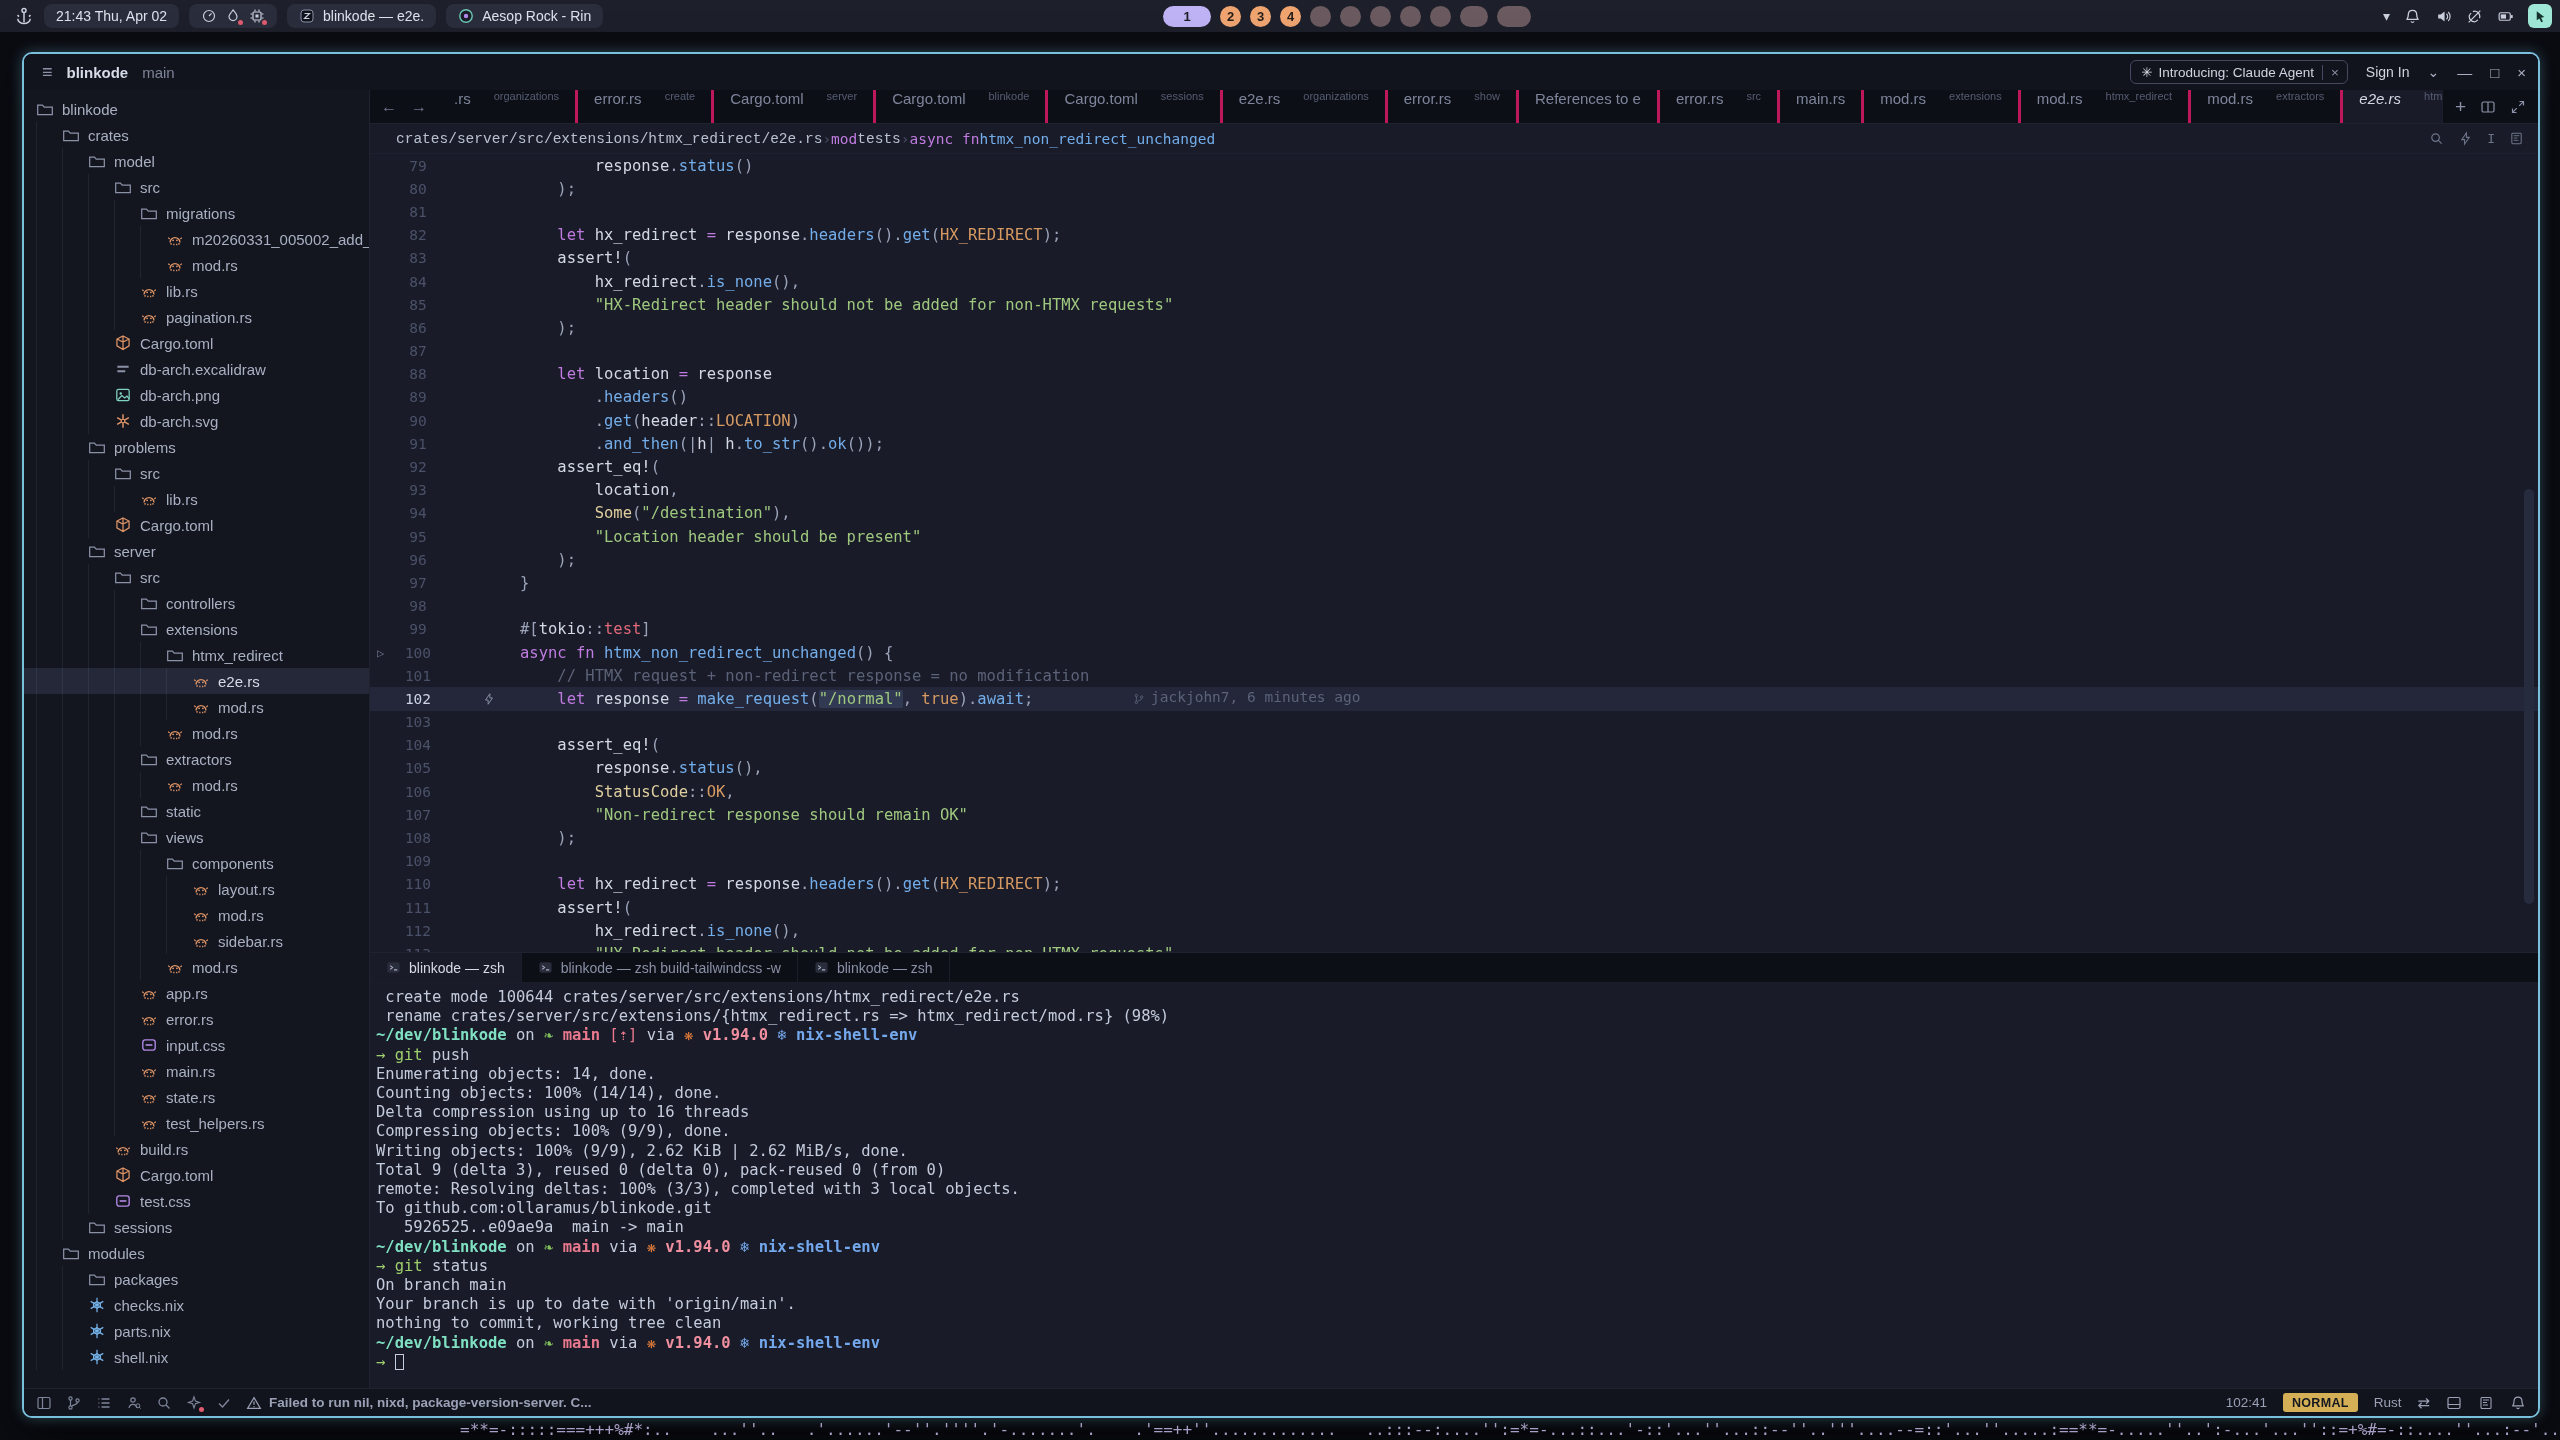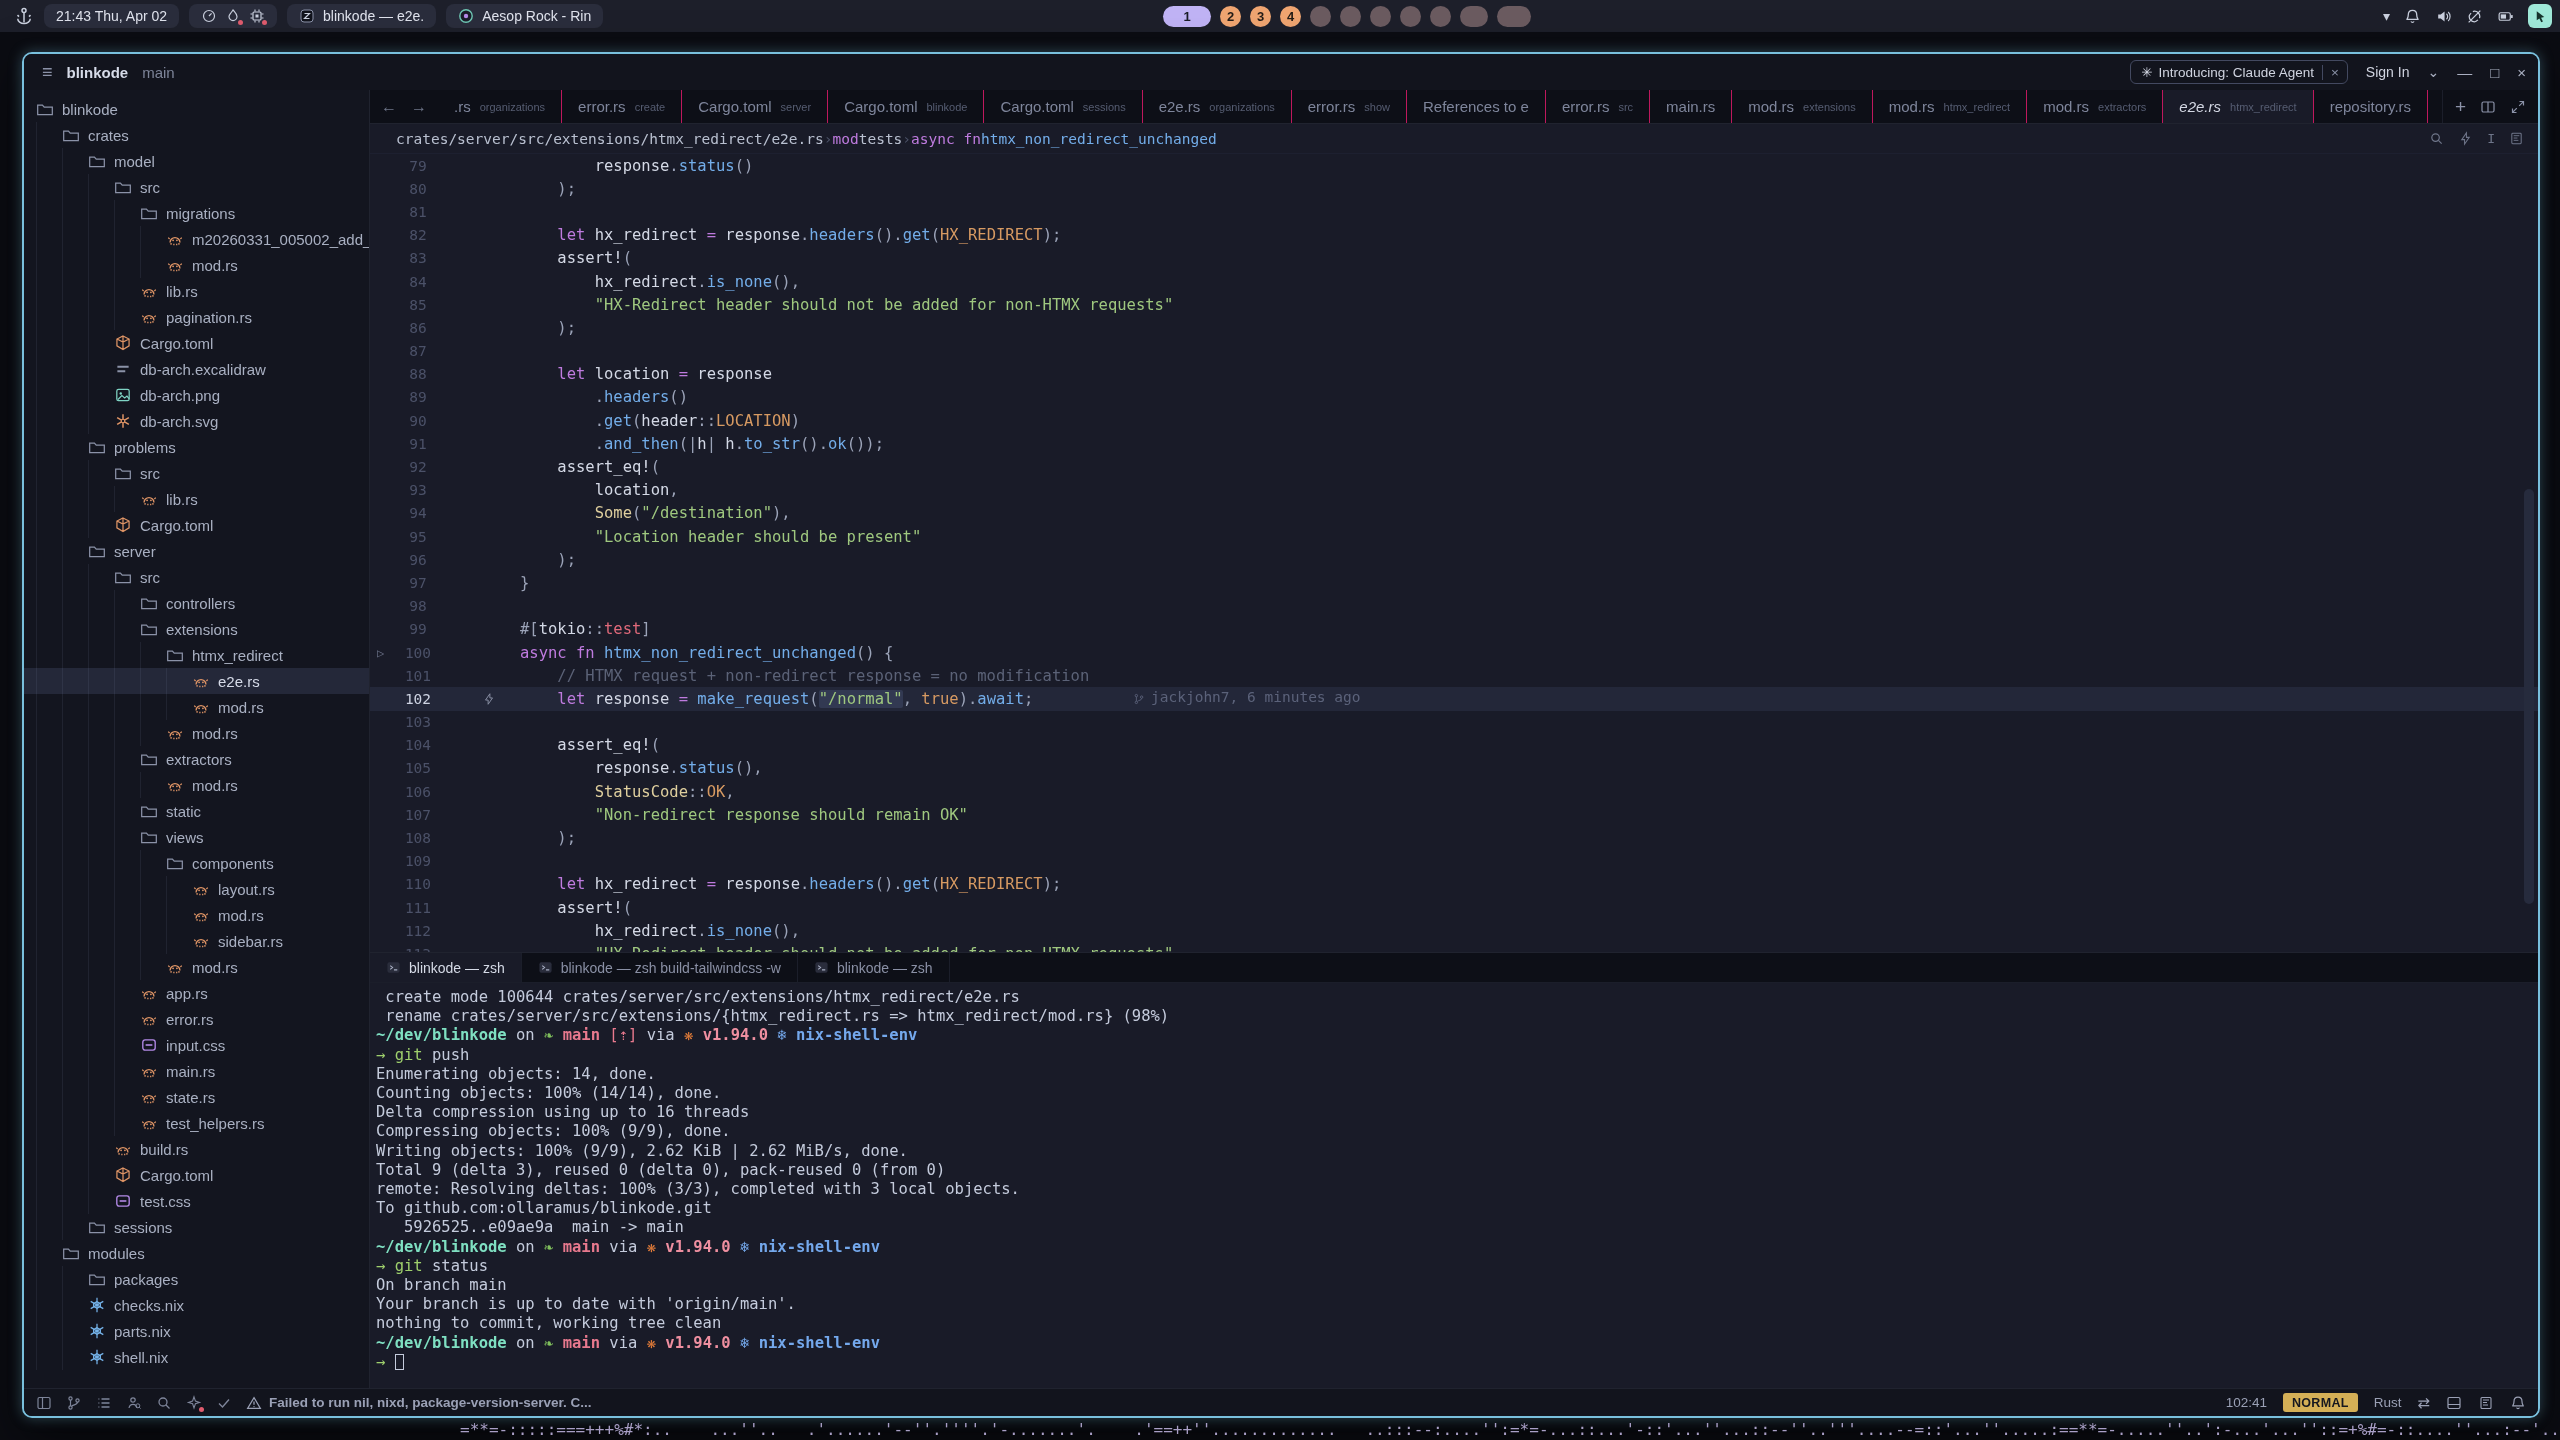--- a/index.html
+++ b/index.html
@@ -60,34 +60,34 @@
   .ticon svg { width:100%; height:100%; }
 
   
   .edcol { flex:1; display:flex; flex-direction:column; min-width:0; }
 
   .tabbar { height:34px; flex:none; background:#0d0f17; display:flex; align-items:stretch;
     border-bottom:1px solid #20232f; }
   .navbtns { display:flex; align-items:center; padding:0 6px; gap:4px; color:#6e7589; font-size:16px; }
   .navbtns span { width:26px; text-align:center; }
   .tabstrip { flex:1; display:flex; overflow:hidden; }
-  .tab { display:flex; align-items:center; gap:9px; padding:0 16px; border-right:1px solid #be185d;
+  .tab { display:flex; align-items:flex-start; gap:23px; padding:0 16px; border-right:3px solid #be185d;
     font-size:15px; color:#7e859b; white-space:nowrap; flex:none; }
   .tab .ctx { font-size:11px; color:#565d72; }
   .tab.active { background:#191b28; color:#d4d8e4; }
   .tab.active .file { font-style:italic; }
   .tabbar-right { display:flex; align-items:center; gap:14px; padding:0 12px; background:#0d0f17;
     color:#8b92a8; border-left:1px solid #1b1e2a; }
   .tabbar-right .ticn { width:16px; height:16px; }
   .plus-glyph { font-size:19px; line-height:1; }
 
   .crumb { height:30px; flex:none; background:#191b28; display:flex; align-items:center;
     padding:0 14px 0 26px; font-family:"DejaVu Sans Mono", monospace; font-size:14.5px;
     border-bottom:1px solid #1d2030; }
-  .bc-path { color:#b9c0d0; } .bc-sep { color:#4c5268; }
+  .bc-path { color:#b9c0d0;font-family:Liberation Mono, monospace; } .bc-sep { color:#4c5268; }
   .bc-k { color:#bf7bdf; } .bc-f { color:#73ade9; }
   .crumb-right { margin-left:auto; display:flex; align-items:center; gap:14px; color:#6e7589; }
   .crumb-right .ticn { width:15px; height:15px; }
   .ibeam { font-size:13px; font-family:"DejaVu Sans Mono", monospace; }
 
   
   .code-area { flex:1; position:relative; background:#191b28; overflow:hidden;
     font-family:"DejaVu Sans Mono", monospace; font-size:15.5px; }
   .cl { height:23.2px; display:flex; align-items:center; position:relative; }
   .cl.hl { background:#232739; }

